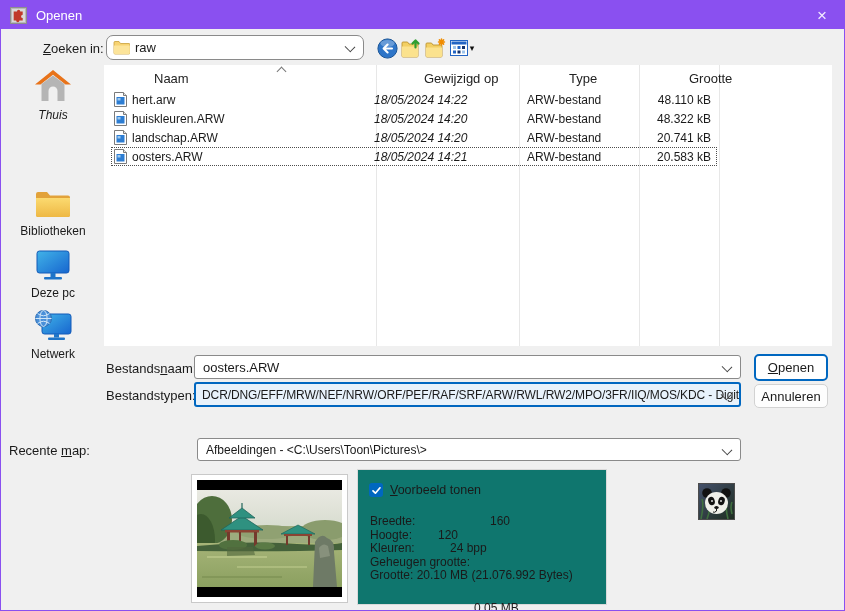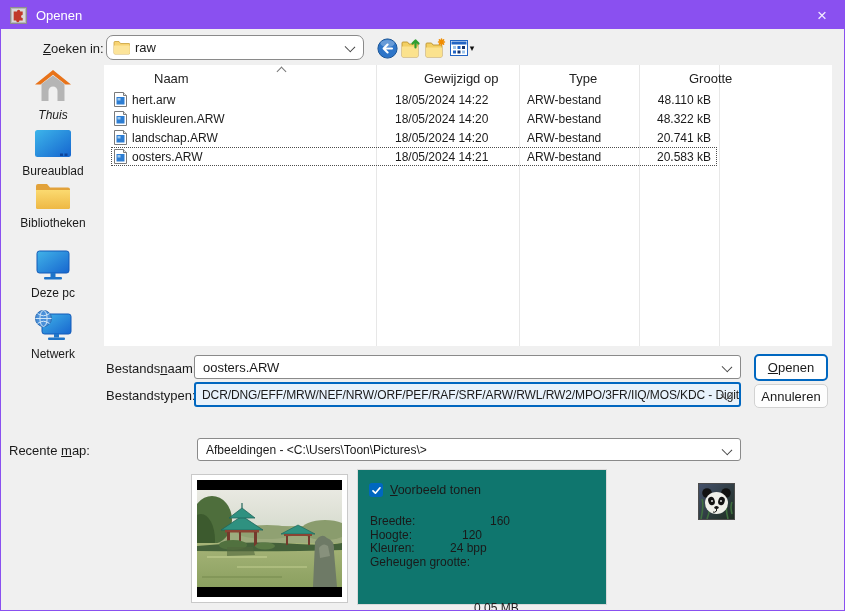--- a/index.html
+++ b/index.html
@@ -30,21 +30,21 @@
   .colsep{position:absolute;top:0;bottom:0;width:1px;background:#e7e7e7;}
   .lheader{position:absolute;left:0;top:0;width:100%;height:24px;font-size:13px;color:#222;margin-left:43px;}
   .lheader span{position:absolute;top:6px;}
   .hc0{left:7px;} .hc1{left:277px;} .hc2{left:422px;} .hc3{left:542px;}
   .sortchev{position:absolute;left:131px;top:3px;width:6px;height:6px;border-left:1.2px solid #777;border-top:1.2px solid #777;transform:rotate(45deg);}
   .rows{position:absolute;left:0;top:25px;width:100%;}
   .frow{position:relative;margin-left:7px;width:606px;height:19px;border:1px dotted transparent;box-sizing:border-box;}
   .frow.selected{border-color:#4d4d4d;}
   .frow span{position:absolute;top:2px;white-space:nowrap;}
   .fc-icon{left:2px;top:1px !important;}
-  .fc-name{left:20px;} .fc-mod{left:283px;} .fc-type{left:415px;}
+  .fc-name{left:20px;} .fc-mod{left:262px;font-style:italic;} .fc-type{left:415px;}
   .fc-size{right:5px;text-align:right;}
   
   .flabel{position:absolute;font-size:13px;}
   #filename-label{left:105px;top:360px;}
   #filetypes-label{left:105px;top:387px;}
   #recent-label{left:8px;top:442px;}
   #filename-combo{left:193px;top:354px;width:547px;height:24px;}
   #filename-combo .txt{margin-left:8px;}
   #filetypes-combo{left:193px;top:381px;width:547px;height:25px;background:#e8f2fb;border:2px solid var(--accent,#0067c0);font-size:12px;}
   #filetypes-combo .txt{margin-left:6px;white-space:nowrap;overflow:hidden;letter-spacing:-0.1px;}
@@ -60,21 +60,21 @@
   .thumbframe svg{position:absolute;left:0;top:10px;}
   .infopanel{position:absolute;left:356px;top:468px;width:250px;height:136px;background:#0f766e;border:1px solid #dadada;box-sizing:border-box;font-size:12px;}
   .cbrow{position:absolute;left:11px;top:13px;display:flex;align-items:center;}
   .checkbox{width:14px;height:14px;background:var(--accent,#0067c0);border-radius:3px;display:flex;align-items:center;justify-content:center;}
   .cblabel{margin-left:7px;font-size:12.5px;}
   .inforows{position:absolute;left:12px;top:44px;right:6px;}
   .info-row{position:relative;height:13.5px;}
   .info-row .lab{position:absolute;left:0;}
   .info-row .val{position:absolute;}
   .info-row:nth-child(1) .val{left:120px;}
-  .info-row:nth-child(2) .val{left:92px;}
+  .info-row:nth-child(2) .val{left:68px;}
   .info-row:nth-child(3) .val{left:80px;}
   .info-row:nth-child(4) .val{left:104px;margin-top:46px;}
   .sizeline{position:relative;height:13.5px;}
   .pandalogo{position:absolute;left:697px;top:482px;width:37px;height:37px;border:1px solid #4c4c4c;box-sizing:border-box;}
 </style>
 </head>
 <body>
 
 <div class="dialog">
 
@@ -139,35 +139,21 @@
 
   <div class="sidebar">
     <div class="place" style="top:6px;font-style:italic;">
       <svg width="40" height="34" viewBox="0 0 40 34">
         <path d="M20 1 L38 15.5 L32.5 15.5 L20 5.8 L7.5 15.5 L2 15.5 Z" fill="#e8731a"></path>
         <path d="M8.5 15 L20 6.5 L31.5 15 V32 H8.5 Z" fill="#b5b5b5"></path>
         <path d="M15.5 32 v-10 a4.5 4.5 0 0 1 9 0 v10 z" fill="#f0f0f0"></path>
       </svg>
       <span class="plabel">Thuis</span>
     </div>
-    <div class="place" style="top:66px;">
-      <svg width="38" height="30" viewBox="0 0 38 30">
-        <defs>
-            <linearGradient id="gb" x1="0" y1="0" x2="1" y2="1">
-              <stop offset="0" stop-color="#3db5ea"></stop>
-              <stop offset="1" stop-color="#1565cf"></stop>
-            </linearGradient>
-          </defs>
-        <rect x="1" y="1" width="36" height="27" rx="2.5" fill="url(#gb)"></rect>
-        <rect x="26" y="24.5" width="3" height="2.5" fill="#0d459c"></rect>
-        <rect x="30.5" y="24.5" width="3" height="2.5" fill="#0d459c"></rect>
-      </svg>
-      <span class="plabel">Bureaublad</span>
-    </div>
-    <div class="place" style="top:118px;">
+    <div class="place" style="top:126px;">
       <svg width="38" height="30" viewBox="0 0 38 30">
         <defs>
             <linearGradient id="gf" x1="0" y1="0" x2="0" y2="1">
               <stop offset="0" stop-color="#fbda70"></stop>
               <stop offset="1" stop-color="#eeb844"></stop>
             </linearGradient>
           </defs>
         <path d="M2 5 a2 2 0 0 1 2-2 h9 l3 3.5 H34 a2 2 0 0 1 2 2 V26 a2 2 0 0 1 -2 2 H4 a2 2 0 0 1 -2-2 z" fill="#e2a23a"></path>
         <path d="M2 9 h34 V26 a2 2 0 0 1 -2 2 H4 a2 2 0 0 1 -2-2 z" fill="url(#gf)"></path>
       </svg>
@@ -356,20 +342,21 @@
           <span class="val">120</span>
         </div>
       <div class="info-row">
           <span class="lab">Kleuren:</span>
           <span class="val">24 bpp</span>
         </div>
       <div class="info-row">
           <span class="lab">Geheugen grootte:</span>
           <span class="val">0.05 MB</span>
         </div>
+      <div class="sizeline">Grootte: 20.10 MB (21.076.992 Bytes)</div>
     </div>
   </div>
 
   <div class="pandalogo">
     <svg width="35" height="35" viewBox="0 0 35 35">
       <defs>
           <linearGradient id="pg" x1="0" y1="0" x2="1" y2="1">
             <stop offset="0" stop-color="#44506a"></stop>
             <stop offset="1" stop-color="#1f2d22"></stop>
           </linearGradient>

